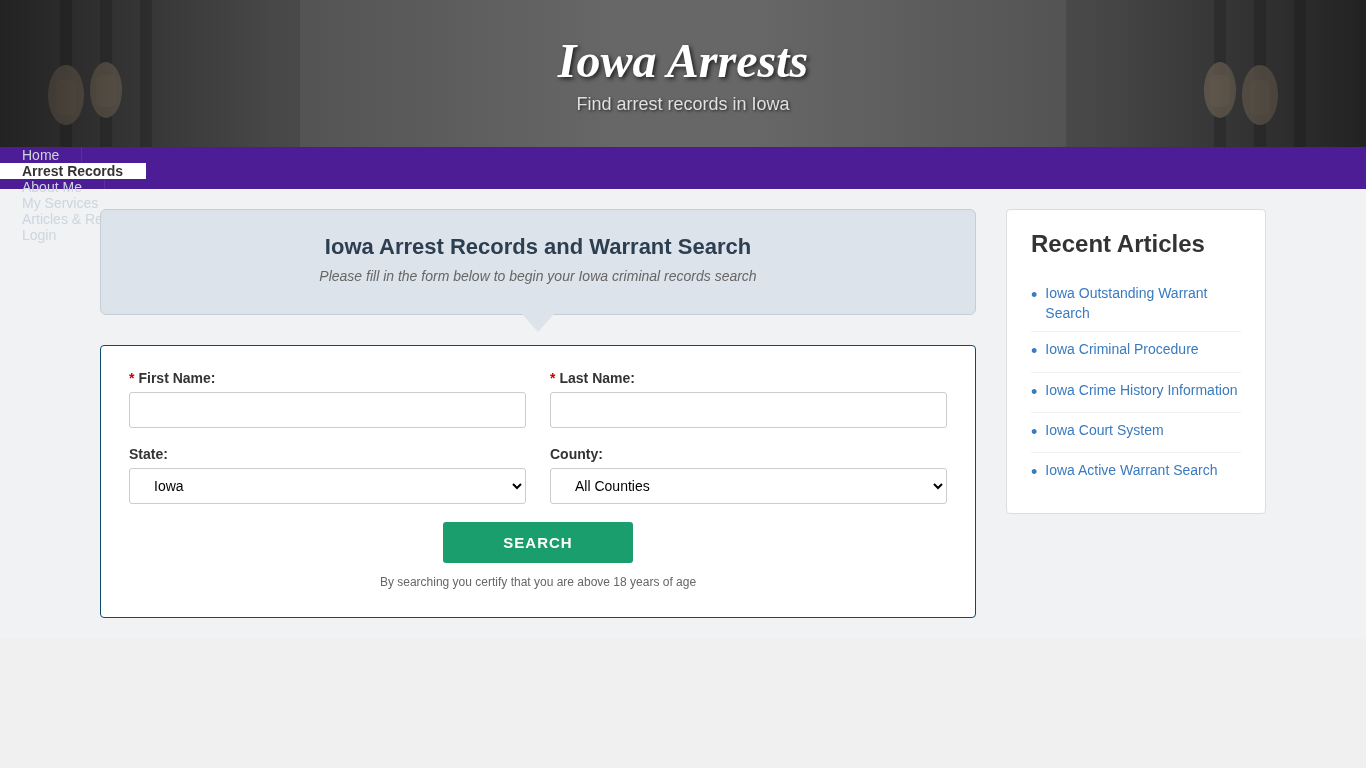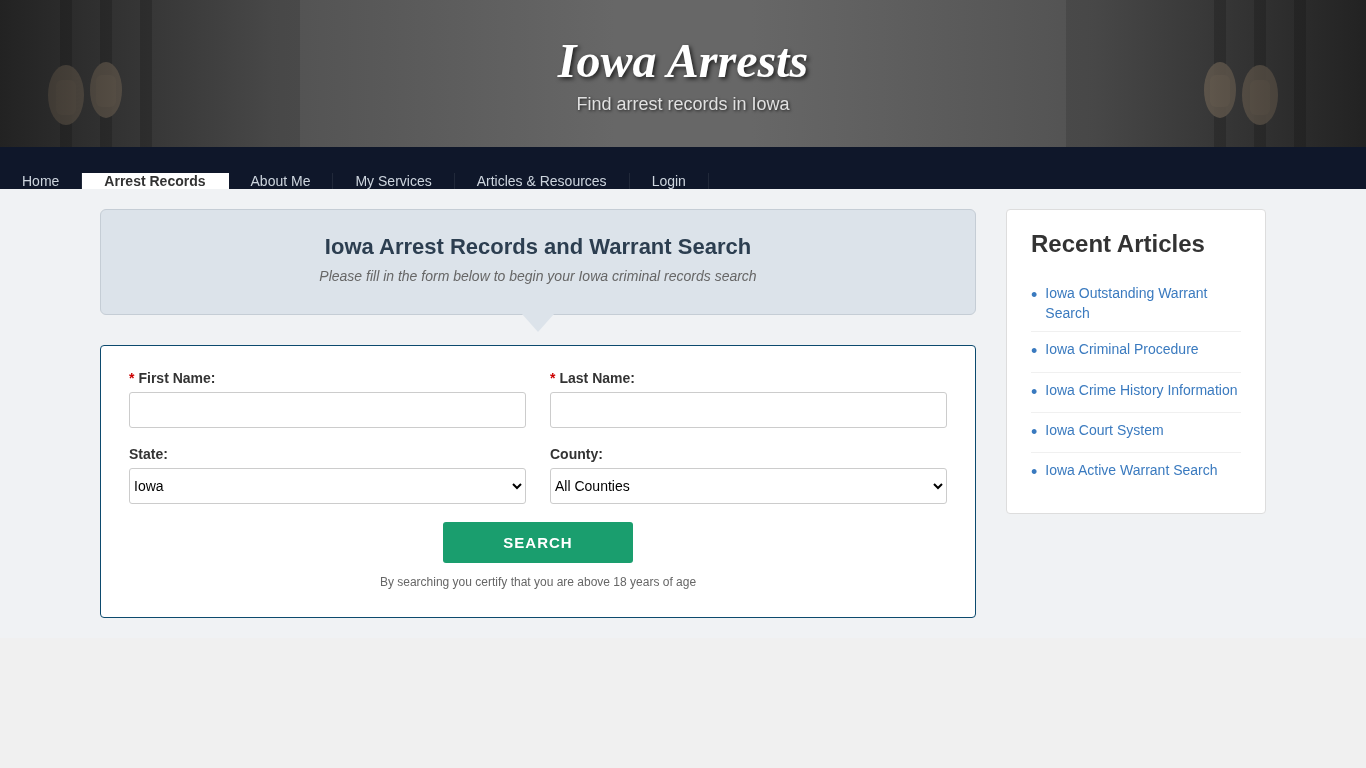--- a/index.html
+++ b/index.html
@@ -55,25 +55,26 @@
     }
     .header-subtitle {
       font-size: 18px;
       color: #e0e0e0;
       margin-top: 6px;
       text-shadow: 1px 1px 3px rgba(0,0,0,0.7);
     }
 
     
     nav {
-      background: #0f172a;
+      background: #4c1d95;
       width: 100%;
       height: 42px;
       display: flex;
-      align-items: flex-end;
+      align-items: flex-start;
+      flex-direction: column;
     }
     .nav-item {
       padding: 0 22px;
       display: flex;
       align-items: center;
       color: #cdd5de;
       font-size: 14px;
       cursor: pointer;
       text-decoration: none;
       border-right: 1px solid rgba(255,255,255,0.08);
@@ -168,21 +169,21 @@
       border-radius: 3px;
       padding: 0 8px;
       font-size: 14px;
       outline: none;
     }
     .form-select {
       width: 100%;
       height: 36px;
       border: 1px solid #ccc;
       border-radius: 3px;
-      padding: 0 0;
+      padding: 0 20px;
       font-size: 14px;
       background: white;
       cursor: pointer;
       outline: none;
     }
     .search-btn-wrap {
       text-align: center;
       margin-top: 10px;
     }
     .search-btn {

